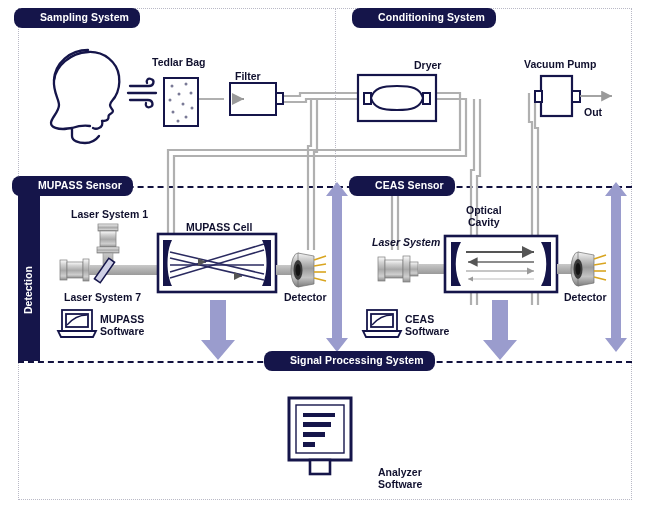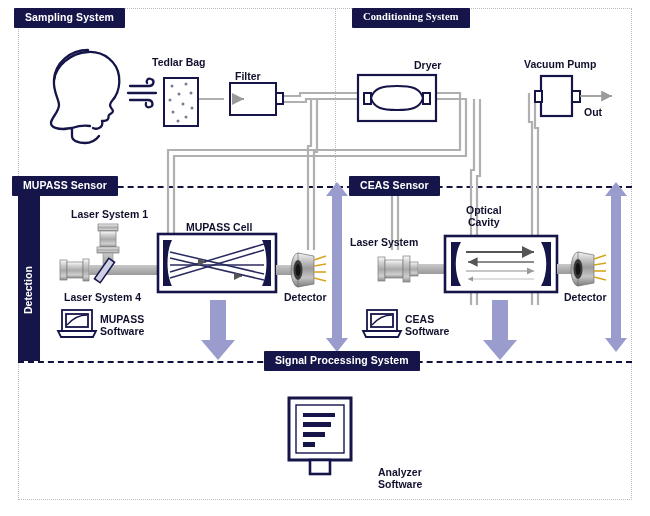--- a/index.html
+++ b/index.html
@@ -1,23 +1,23 @@
 <!DOCTYPE html>
 <html><head>
 <meta charset="utf-8">
 <style>
   html,body{margin:0;padding:0;background:#ffffff;}
   body{font-family:"Liberation Sans",sans-serif;}
   #stage{position:relative;width:650px;height:516px;background:#ffffff;overflow:hidden;}
   .frame{position:absolute;left:18px;top:8px;width:614px;height:492px;border:1px dotted #b9b9c6;box-sizing:border-box;}
   .vdiv{position:absolute;border-left:1px dotted #b9b9c6;}
   .hdash{position:absolute;border-top:2px dashed #12123f;height:0;}
-  .badge{position:absolute;background:#15154a;color:#fff;border-radius:1px;
+  .badge{position:absolute;background:#15154a;color:#fff;border-radius:8px;
          font-size:10.5px;font-weight:bold;letter-spacing:.1px;
-         padding:4px 11px 5px 11px;white-space:nowrap;line-height:1;z-index:30;}
+         padding:4px 11px 5px 26px;white-space:nowrap;line-height:1;z-index:30;}
   .lbl{position:absolute;color:#10102e;font-size:10.5px;font-weight:bold;
        line-height:1.18;white-space:nowrap;z-index:22;}
   .lbl.c{text-align:center;}
   svg{position:absolute;left:0;top:0;width:650px;height:516px;overflow:visible;}
   .detbar{position:absolute;background:#15154a;z-index:5;}
   .detbar span{position:absolute;color:#fff;font-size:10.5px;font-weight:bold;
      transform:rotate(-90deg);transform-origin:left top;white-space:nowrap;}
 </style>
 </head>
 <body>
@@ -268,41 +268,41 @@
       </g>
       <rect x="310" y="460" width="20" height="14" fill="#ffffff" stroke="#15154a" stroke-width="2.6"></rect>
     </g>
   </svg>
 
   <div class="detbar" style="left:18px;top:186px;width:22px;height:175px;">
     <span style="left:4px;top:128px;">Detection</span>
   </div>
 
   <div class="badge" style="left:14px;top:8px;">Sampling System</div>
-  <div class="badge" style="left:352px;top:8px;font-family:Liberation Serif, serif;">Conditioning System</div>
+  <div class="badge" style="left:352px;top:8px;">Conditioning System</div>
   <div class="badge" style="left:12px;top:176px;">MUPASS Sensor</div>
   <div class="badge" style="left:264px;top:351px;">Signal Processing System</div>
   <div class="badge" style="left:349px;top:176px;">CEAS Sensor</div>
 
   <div class="lbl" style="left:152px;top:56px;">Tedlar Bag</div>
   <div class="lbl" style="left:235px;top:70px;">Filter</div>
   <div class="lbl" style="left:382px;top:59px;padding-left:32px;">Dryer</div>
   <div class="lbl" style="left:524px;top:58px;">Vacuum Pump</div>
   <div class="lbl" style="left:584px;top:106px;">Out</div>
 
   <div class="lbl" style="left:71px;top:208px;">Laser System 1</div>
-  <div class="lbl" style="left:64px;top:291px;">Laser System 4</div>
+  <div class="lbl" style="left:64px;top:291px;">Laser System 7</div>
   <div class="lbl" style="left:186px;top:221px;">MUPASS Cell</div>
   <div class="lbl" style="left:284px;top:291px;">Detector</div>
   <div class="lbl" style="left:100px;top:313px;">
     <span>MUPASS</span><br>
     <span>Software</span>
   </div>
 
-  <div class="lbl" style="left:350px;top:236px;">Laser System</div>
+  <div class="lbl" style="left:372px;top:236px;font-style:italic;">Laser System</div>
   <div class="lbl c" style="left:466px;top:204px;">
     <span>Optical</span><br>
     <span>Cavity</span>
   </div>
   <div class="lbl" style="left:564px;top:291px;">Detector</div>
   <div class="lbl" style="left:405px;top:313px;">
     <span>CEAS</span><br>
     <span>Software</span>
   </div>
 

